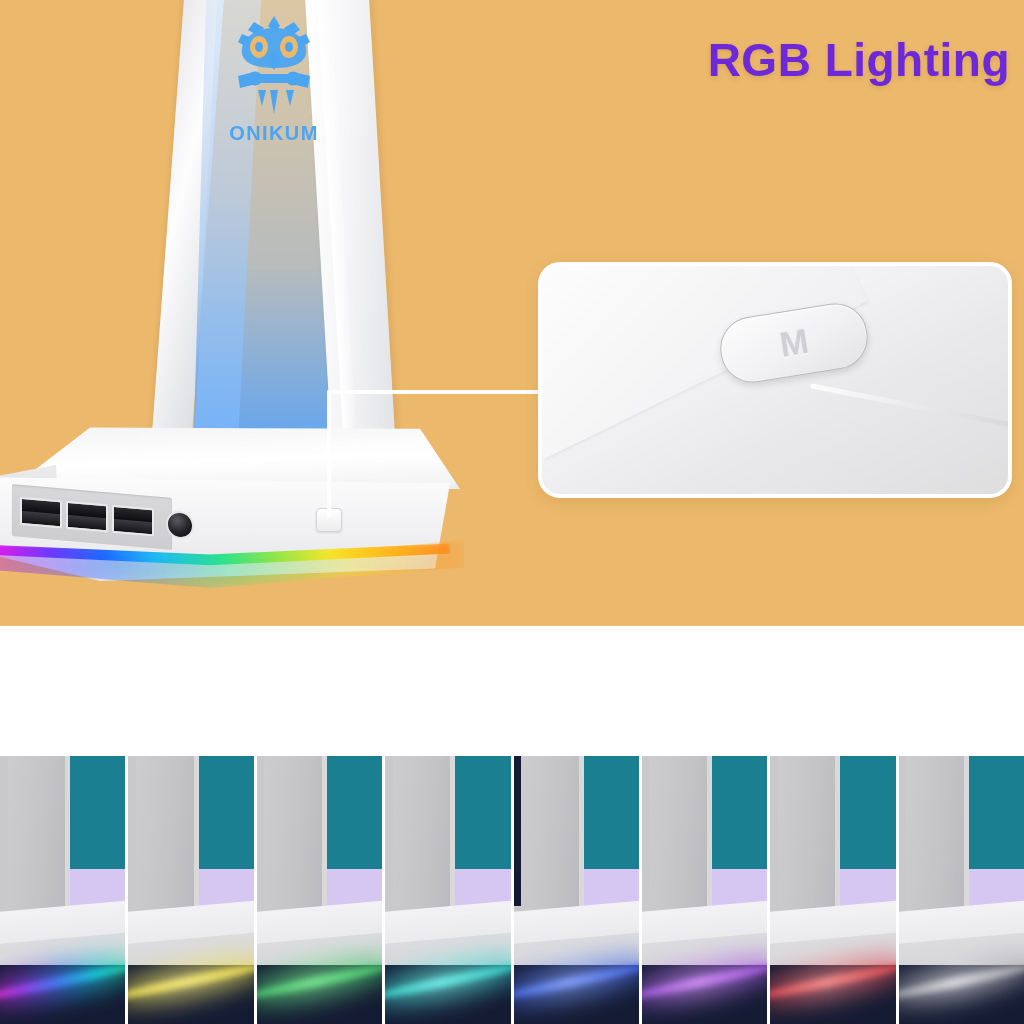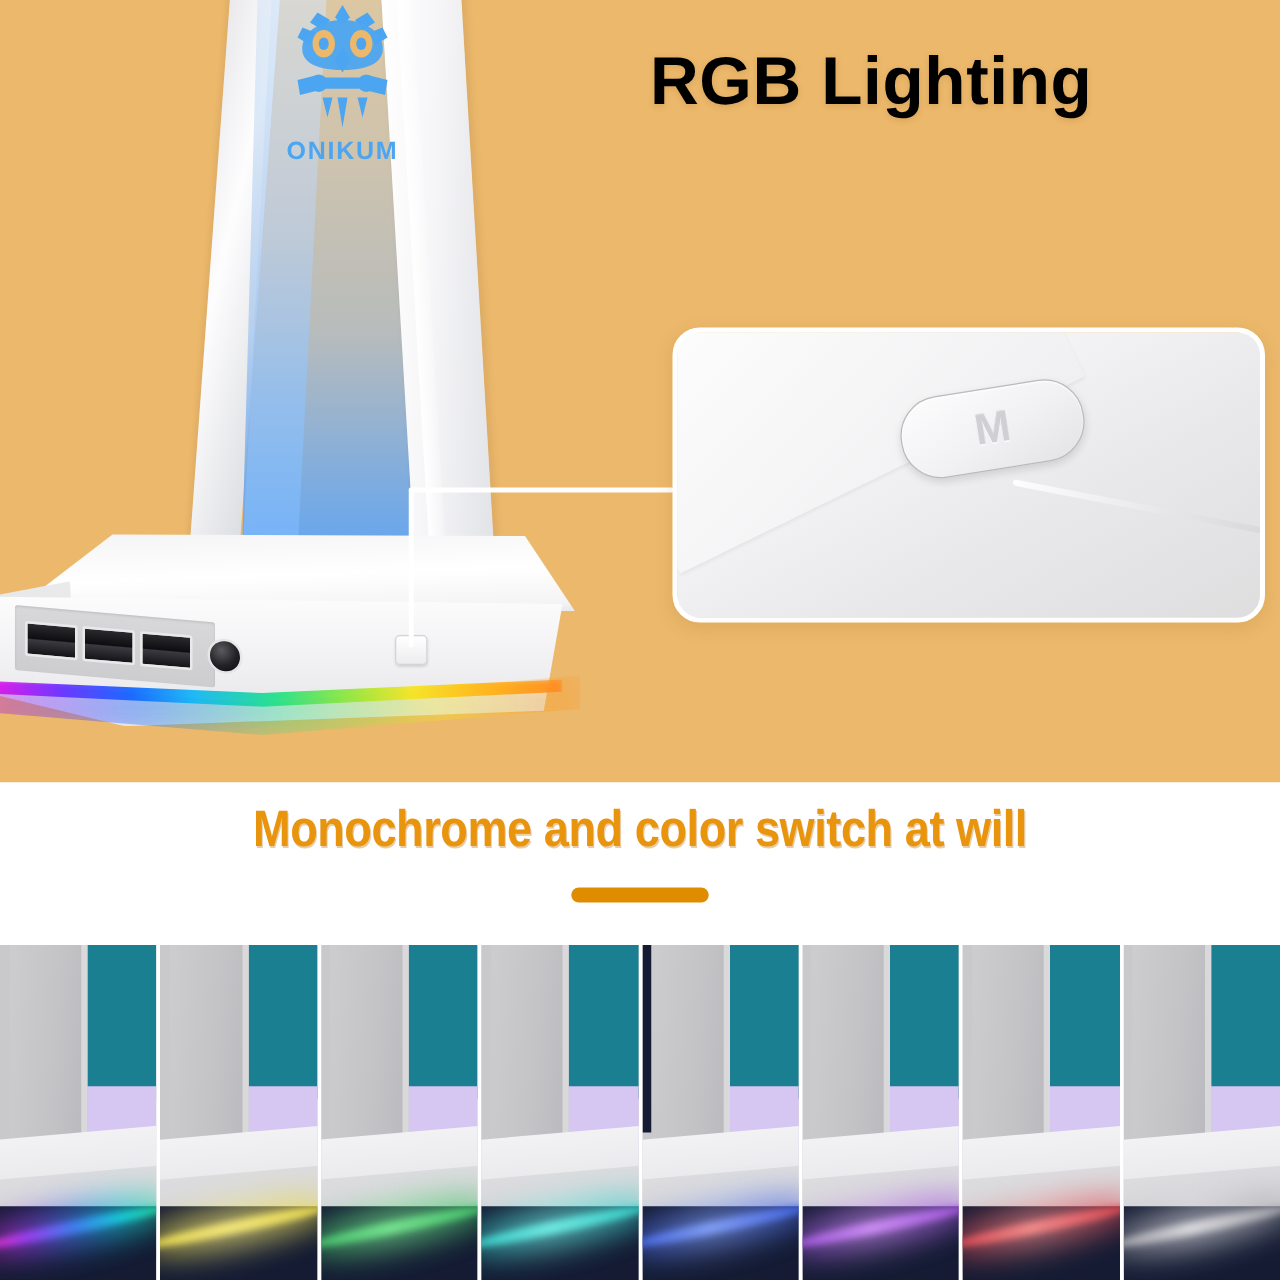--- a/index.html
+++ b/index.html
@@ -27,23 +27,23 @@
     background: #ecb86b;
     overflow: hidden;
   }
 
   
   .headline {
     position: absolute;
     left: 520px;
     top: 34px;
     width: 490px;
-    text-align: left;
-    color: #000000;
-    font-size: 54px;
+    text-align: right;
+    color: #6d28d9;
+    font-size: 46px;
     font-weight: bold;
     line-height: 1.16;
     letter-spacing: 0.5px;
     text-shadow: 0 2px 5px rgba(120,80,20,0.18);
   }
   .headline .l2 { display: block; }
 
   
   .stand-wrap {
     position: absolute;
@@ -96,21 +96,21 @@
     position: absolute;
     left: 330px; top: -12px;
     width: 13px; height: 450px;
     background: linear-gradient(90deg, rgba(255,255,255,0.95), rgba(255,255,255,0.2));
     transform: skewX(3.4deg);
   }
 
   
   .brand {
     position: absolute;
-    left: 222px; top: 2px;
+    left: 222px; top: 14px;
     width: 104px;
     text-align: center;
     pointer-events: none;
   }
   .brand svg { display: block; margin: 0 auto; }
   .brand-name {
     margin-top: 4px;
     color: #4ca5f0;
     font-size: 20px;
     font-weight: bold;
@@ -459,24 +459,20 @@
 
     <div class="detail-panel">
       <div class="detail-bevel"></div>
       <div class="detail-seam"></div>
       <div class="detail-btn">
         <div class="detail-btn-label">M</div>
       </div>
     </div>
   </div>
 
-  <div class="band">
-    <div class="subtitle">Monochrome and color switch at will</div>
-    <div class="divider"></div>
-  </div>
 
   <div class="strip" id="strip">
       <div class="thumb">
         <div class="t-bg-teal"></div>
         <div class="t-bg-lav"></div>
         <div class="t-arm"></div>
         <div class="t-arm-edge"></div>
         <div class="t-base-top"></div>
         <div class="t-base-front"></div>
         <div class="t-floor"></div>

